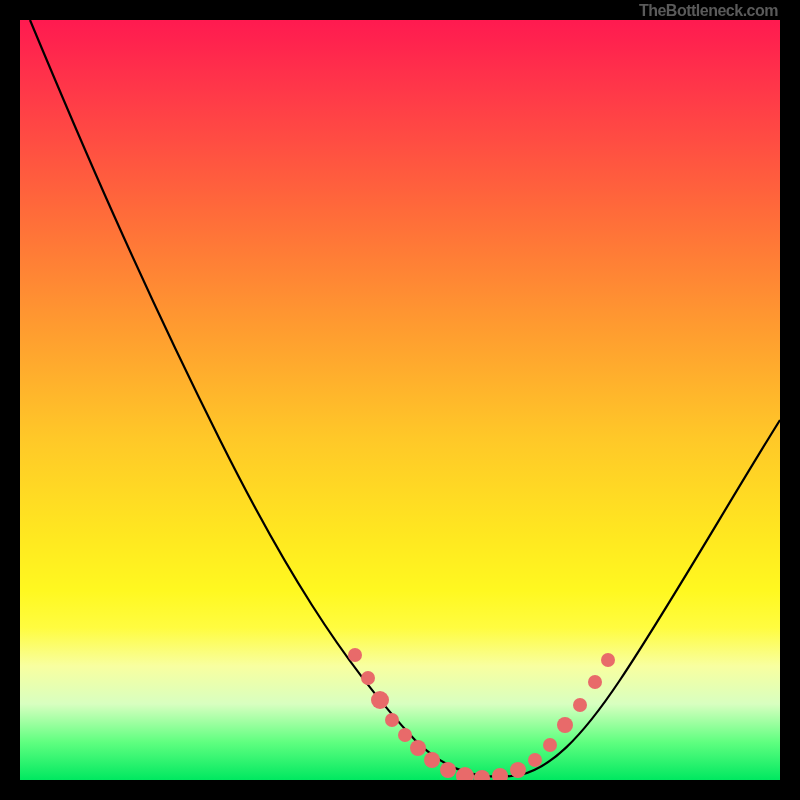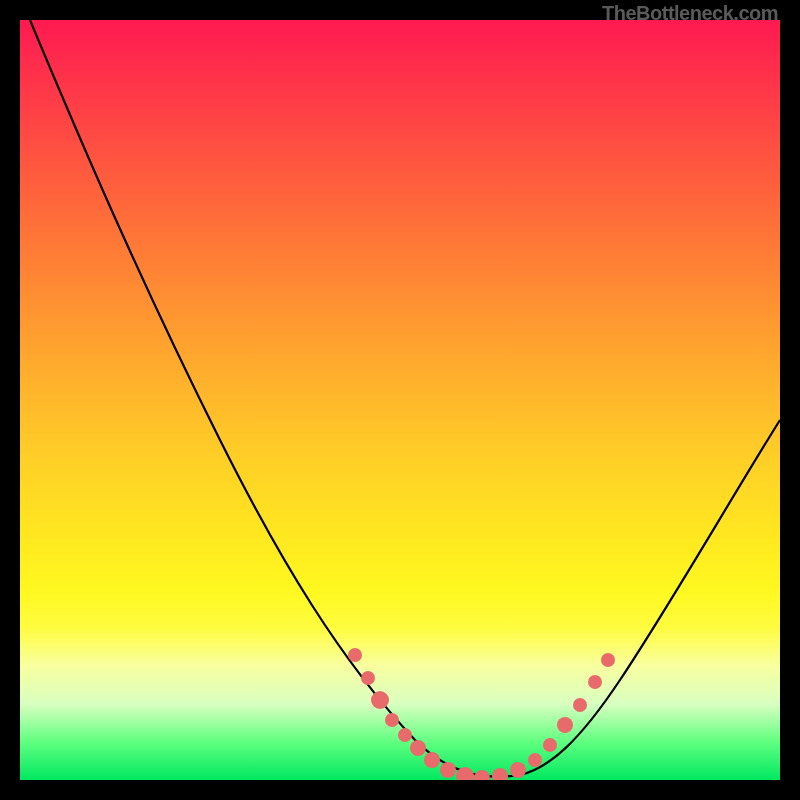--- a/index.html
+++ b/index.html
@@ -35,21 +35,21 @@
       #d8ffc0 90%,
       #60ff80 95%,
       #00e860 100%
     );
   }
   .watermark {
     position: absolute;
     top: 2px;
     right: 22px;
     color: #5a5a5a;
-    font-size: 20px;
+    font-size: 16px;
     font-weight: bold;
     letter-spacing: -0.5px;
   }
   svg.curve {
     position: absolute;
     left: 20px;
     top: 20px;
     width: 760px;
     height: 760px;
     pointer-events: none;

